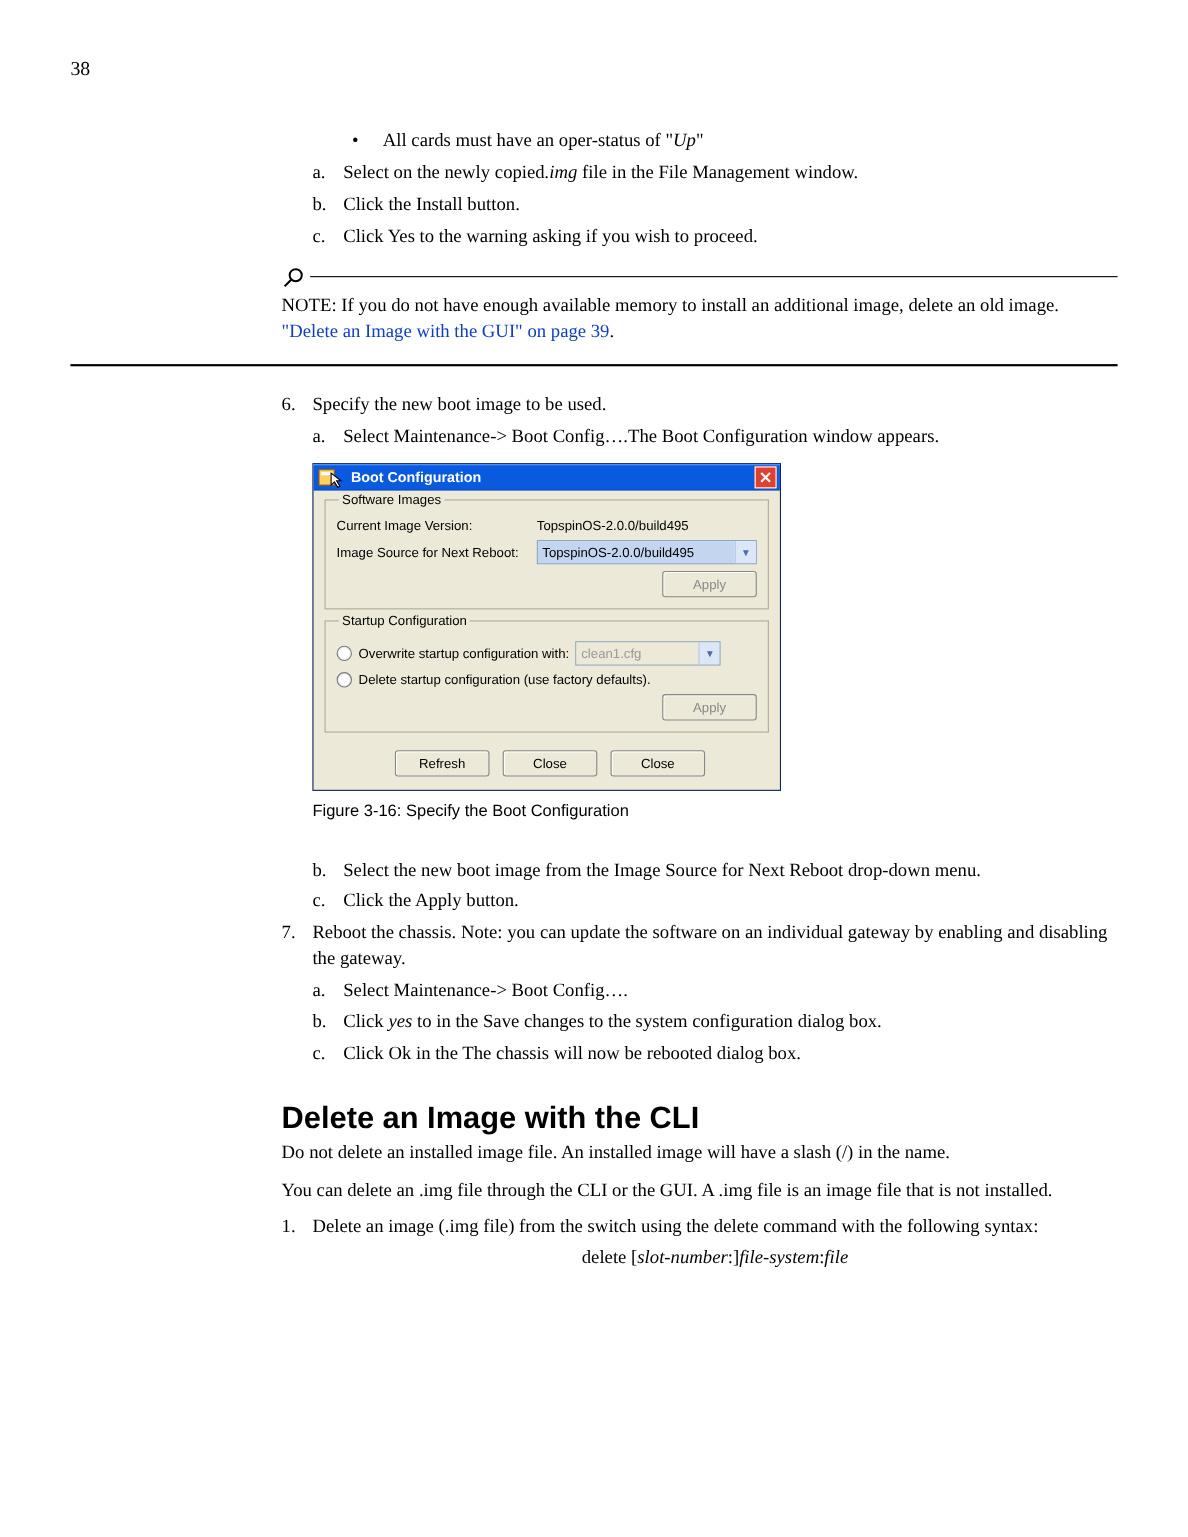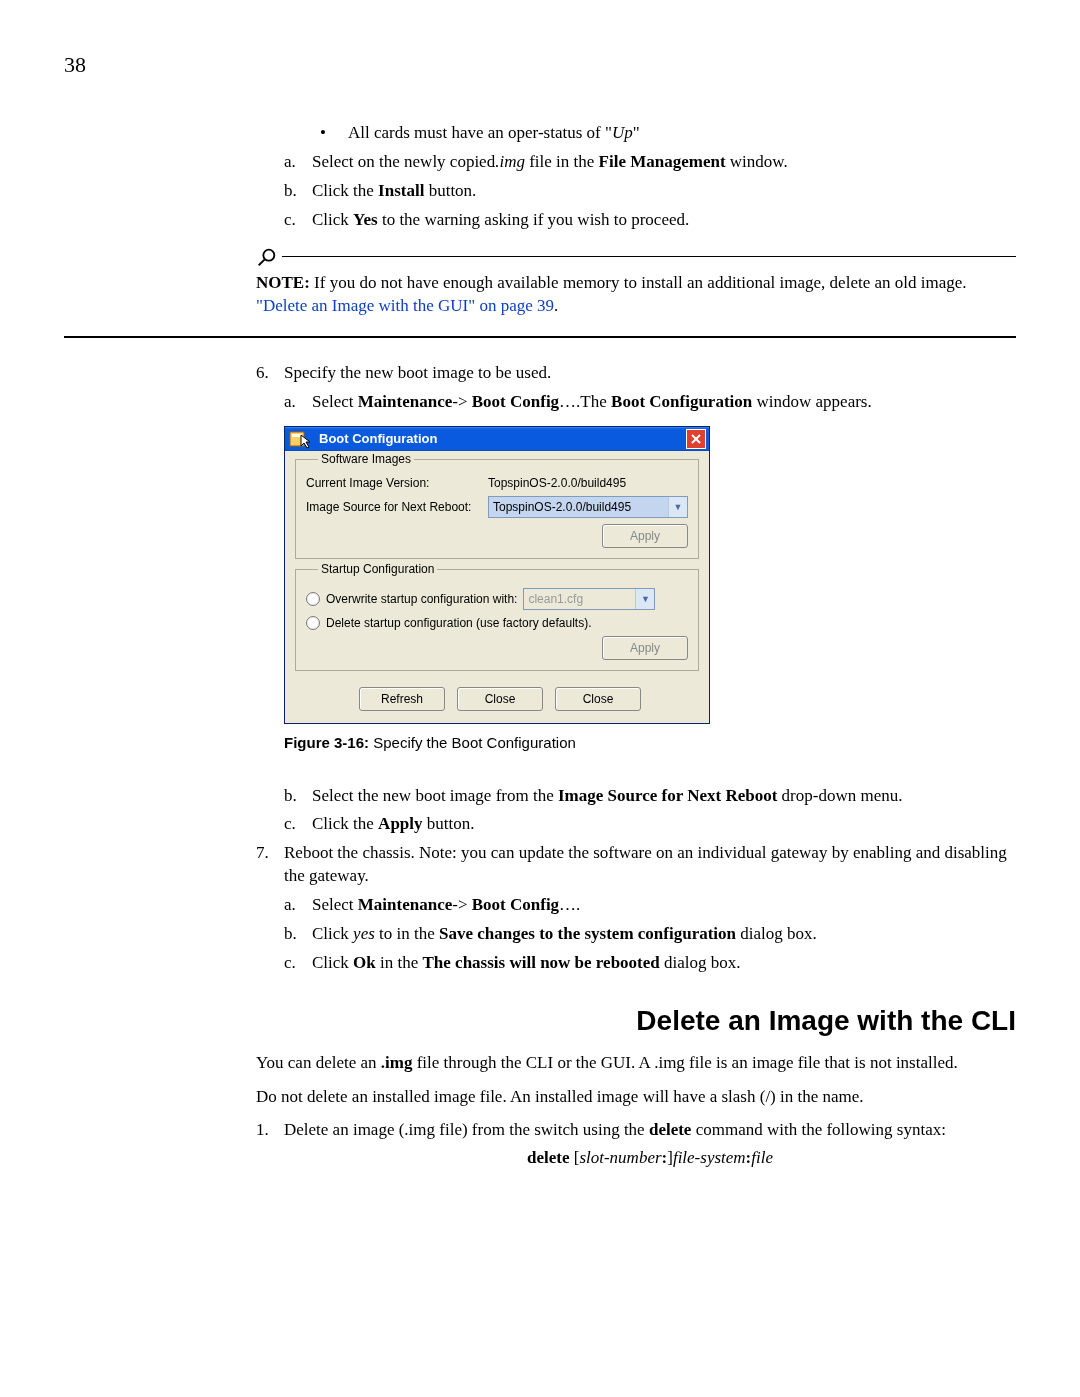--- a/index.html
+++ b/index.html
@@ -8,21 +8,21 @@
     background: #ffffff;
     font-family: "Times New Roman", Times, serif;
     font-size: 17px;
     color: #000;
     width: 1080px;
   }
   .page {
     padding: 52px 64px 60px 64px;
   }
   .pagenum {
-    font-size: 22px;
+    font-size: 18px;
     margin-bottom: 44px;
   }
   .content {
     margin-left: 192px;
   }
   .bullet-row, .alpha-row, .num-row {
     display: flex;
     margin-bottom: 6px;
     line-height: 1.35;
   }
@@ -94,21 +94,21 @@
   }
   .dbody { padding:8px 10px 10px 10px; }
   .group {
     border:1px solid #b0aa98;
     padding:10px 10px 10px 10px;
     margin-bottom:10px;
     position:relative;
   }
   .group-title {
     position:absolute;
-    top:-8px; left:22px;
+    top:-8px; left:12px;
     background:#ece9d8;
     padding:0 3px;
     font-size:12px;
   }
   .row { display:flex; align-items:center; margin:6px 0; }
   .lbl { width:182px; flex-shrink:0; }
   .val { }
   .select {
     display:flex; align-items:center;
     border:1px solid #7f9db9;
@@ -159,27 +159,26 @@
   }
   .figcap {
     font-family: Arial, Helvetica, sans-serif;
     font-size:15px;
     margin:6px 0 34px 28px;
   }
   h2.sect {
     font-family: Arial, Helvetica, sans-serif;
     font-weight:bold;
     font-size:28px;
-    margin:30px 0 14px 0;
-    text-align:right;
+    margin:30px 0 4px 0;
   }
   .para { line-height:1.4; margin-bottom:10px; }
   .syntax { margin-left:28px; margin-top:6px;text-align:center;}
   .ital { font-style:italic; }
-  b { font-weight:bold; }
+  b { font-weight:normal; }
 </style>
 </head>
 <body>
 
 <div class="page">
   <div class="pagenum">38</div>
 
   <div class="content">
 
     <div style="margin-left:56px;">
@@ -343,24 +342,24 @@
       <div class="alpha-row">
         <div class="marker">c.</div>
         <div>
           <span>Click </span><b>Ok</b><span> in the </span><b>The chassis will now be rebooted</b><span> dialog box.</span>
         </div>
       </div>
     </div>
 
     <h2 class="sect">Delete an Image with the CLI</h2>
 
+    <div class="para">Do not delete an installed image file. An installed image will have a slash (/) in the name.</div>
     <div class="para">
       <span>You can delete an </span><b>.img</b><span> file through the CLI or the GUI. A .img file is an image file that is not installed.</span>
     </div>
-    <div class="para">Do not delete an installed image file. An installed image will have a slash (/) in the name.</div>
 
     <div class="num-row">
       <div class="marker">1.</div>
       <div>
         <span>Delete an image (.img file) from the switch using the </span><b>delete</b><span> command with the following syntax:</span>
       </div>
     </div>
     <div class="syntax">
       <b>delete </b><span>[</span><span class="ital">slot-number</span><b>:</b><span>]</span><span class="ital">file-system</span><b>:</b><span class="ital">file</span>
     </div>

